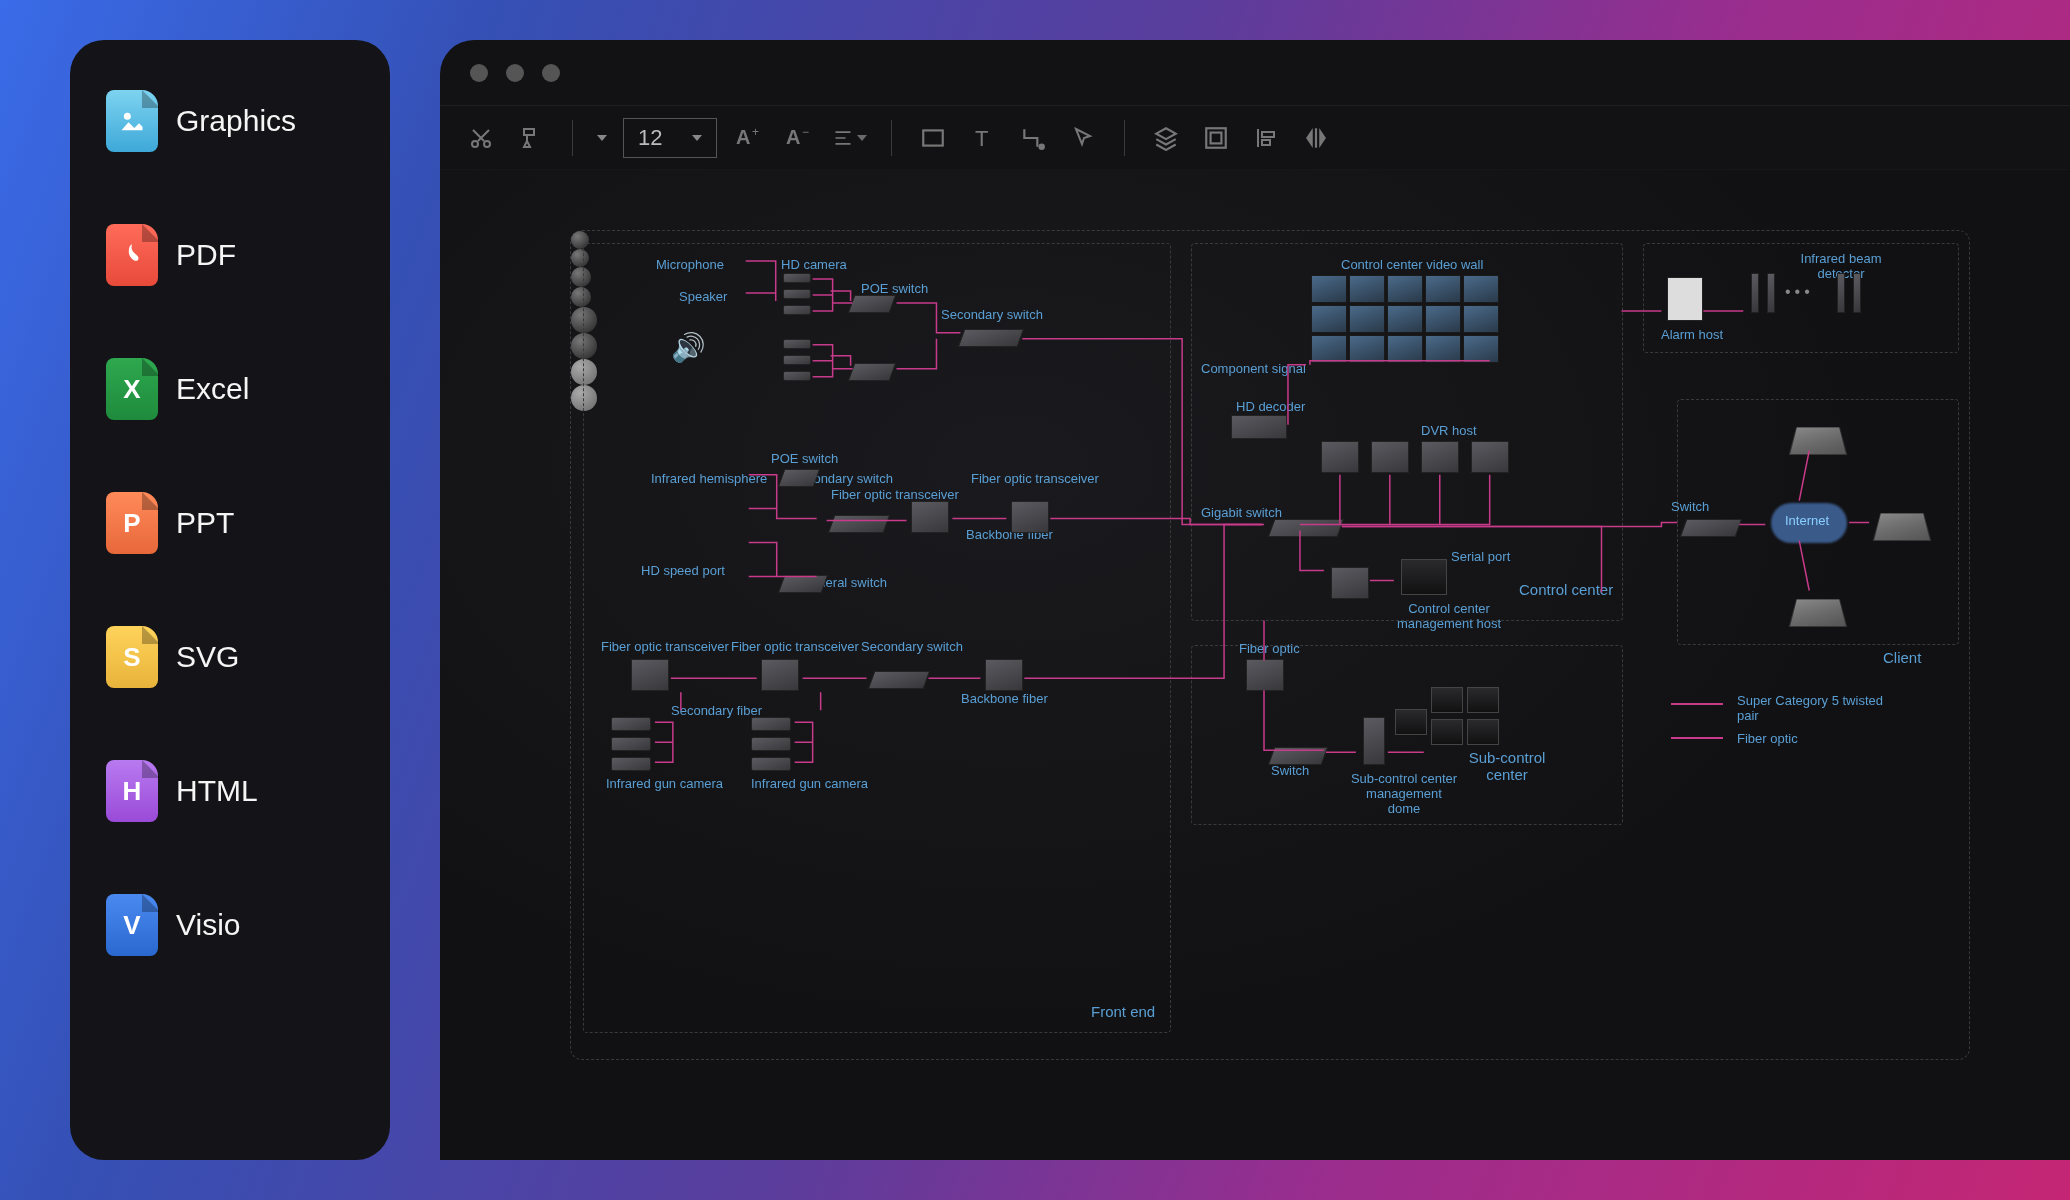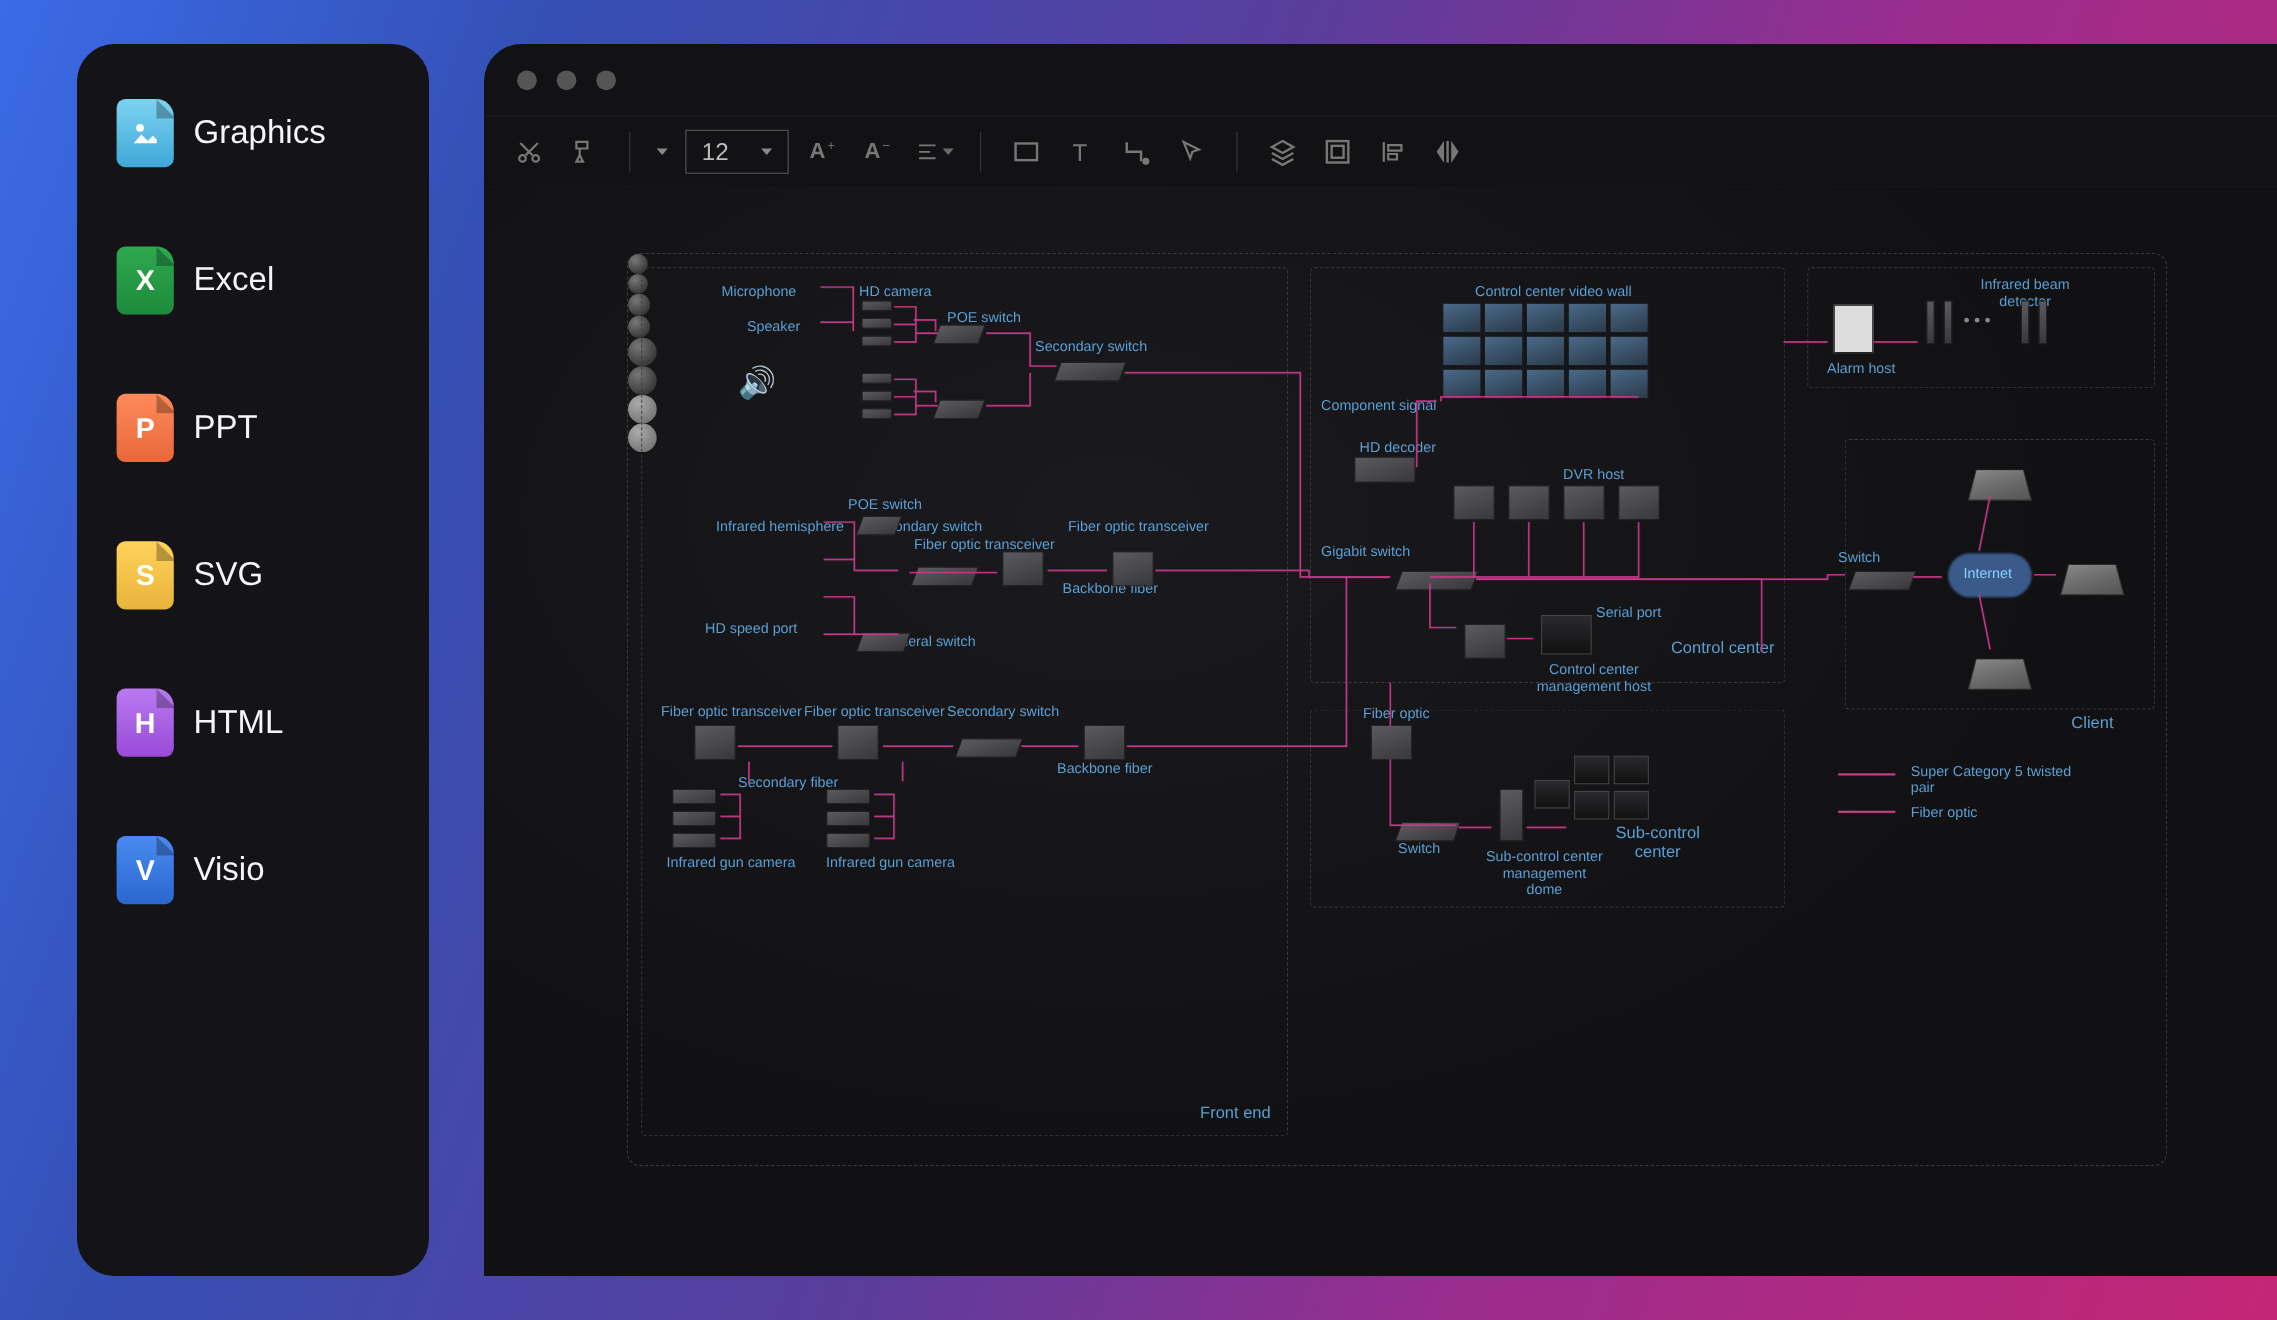--- a/index.html
+++ b/index.html
@@ -66,20 +66,28 @@
   <div class="sb-item">
     <div class="sb-icon ic-img">
       <svg viewBox="0 0 24 24" fill="#fff">
             <circle cx="8" cy="8" r="3"></circle>
             <path d="M3 20l6-7 5 5 4-4 3 3v3z"></path>
           </svg>
     </div>
     <span class="sb-label">Graphics</span>
   </div>
   <div class="sb-item">
+    <div class="sb-icon ic-pdf">
+      <svg width="26" height="26" viewBox="0 0 24 24" fill="#fff">
+            <path d="M12 2c-1 4 0 6 2 8s4 3 4 5-2 3-4 2-5-4-5-8 1-6 3-7z"></path>
+          </svg>
+    </div>
+    <span class="sb-label">PDF</span>
+  </div>
+  <div class="sb-item">
     <div class="sb-icon ic-xls">
           <span>X</span>
         </div>
     <span class="sb-label">Excel</span>
   </div>
   <div class="sb-item">
     <div class="sb-icon ic-ppt">
           <span>P</span>
         </div>
     <span class="sb-label">PPT</span>
@@ -284,21 +292,21 @@
             <div class="vcell"></div>
       </div>
       <span class="lbl" style="left:630px;top:130px">Component signal</span>
       <span class="lbl" style="left:665px;top:168px">HD decoder</span>
       <div class="dev" style="left:660px;top:184px;width:56px;height:24px"></div>
       <span class="lbl" style="left:850px;top:192px">DVR host</span>
       <div class="dev box-sm" style="left:750px;top:210px"></div>
       <div class="dev box-sm" style="left:800px;top:210px"></div>
       <div class="dev box-sm" style="left:850px;top:210px"></div>
       <div class="dev box-sm" style="left:900px;top:210px"></div>
-      <span class="lbl" style="left:630px;top:262px">Gigabit switch</span>
+      <span class="lbl" style="left:630px;top:274px">Gigabit switch</span>
       <div class="dev swtch" style="left:700px;top:288px;width:70px"></div>
       <span class="lbl" style="left:880px;top:318px">Serial port</span>
       <div class="dev box-sm" style="left:760px;top:336px"></div>
       <div class="scrn" style="position:absolute;left:830px;top:328px;width:46px;height:36px"></div>
       <span class="lbl" style="left:823px;top:370px;width:110px;white-space:normal;text-align:center">Control center management host</span>
 
       <div class="box" style="left:620px;top:414px;width:432px;height:180px"></div>
       <span class="lbl big" style="left:886px;top:518px;width:100px;white-space:normal;text-align:center">Sub-control center</span>
       <span class="lbl" style="left:668px;top:410px">Fiber optic</span>
       <div class="dev box-sm" style="left:675px;top:428px"></div>

